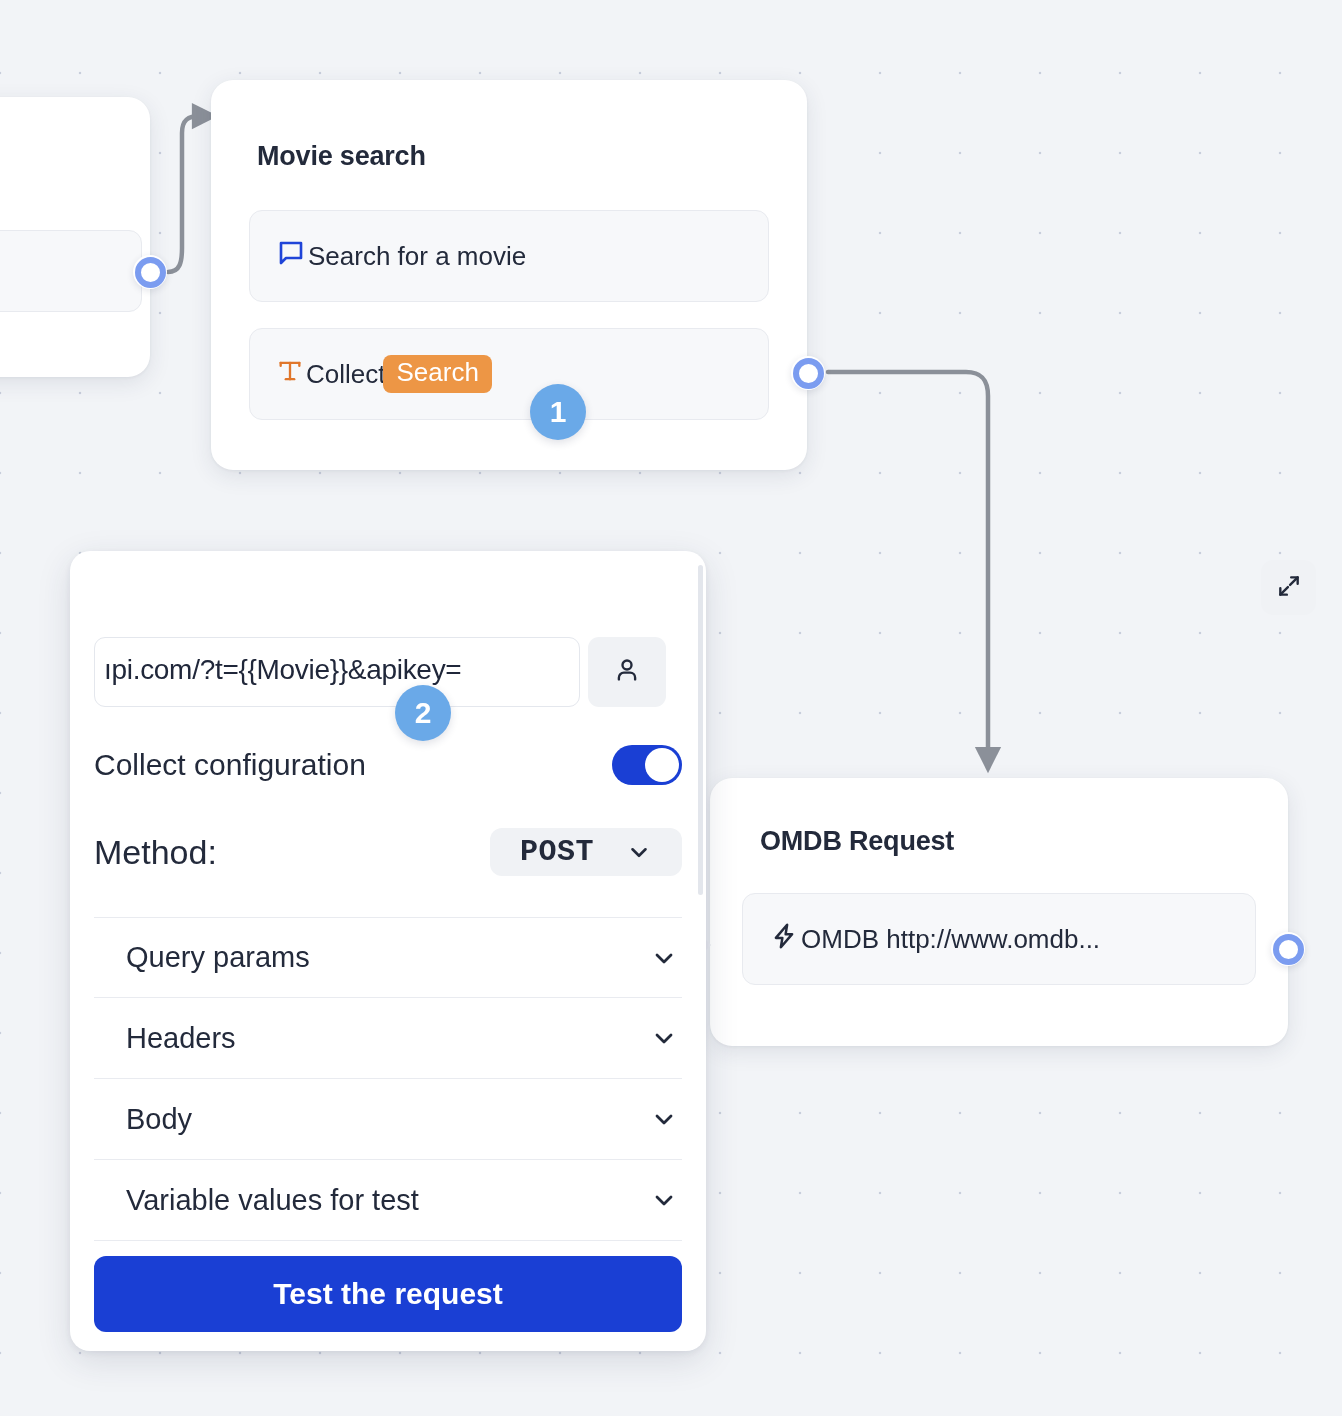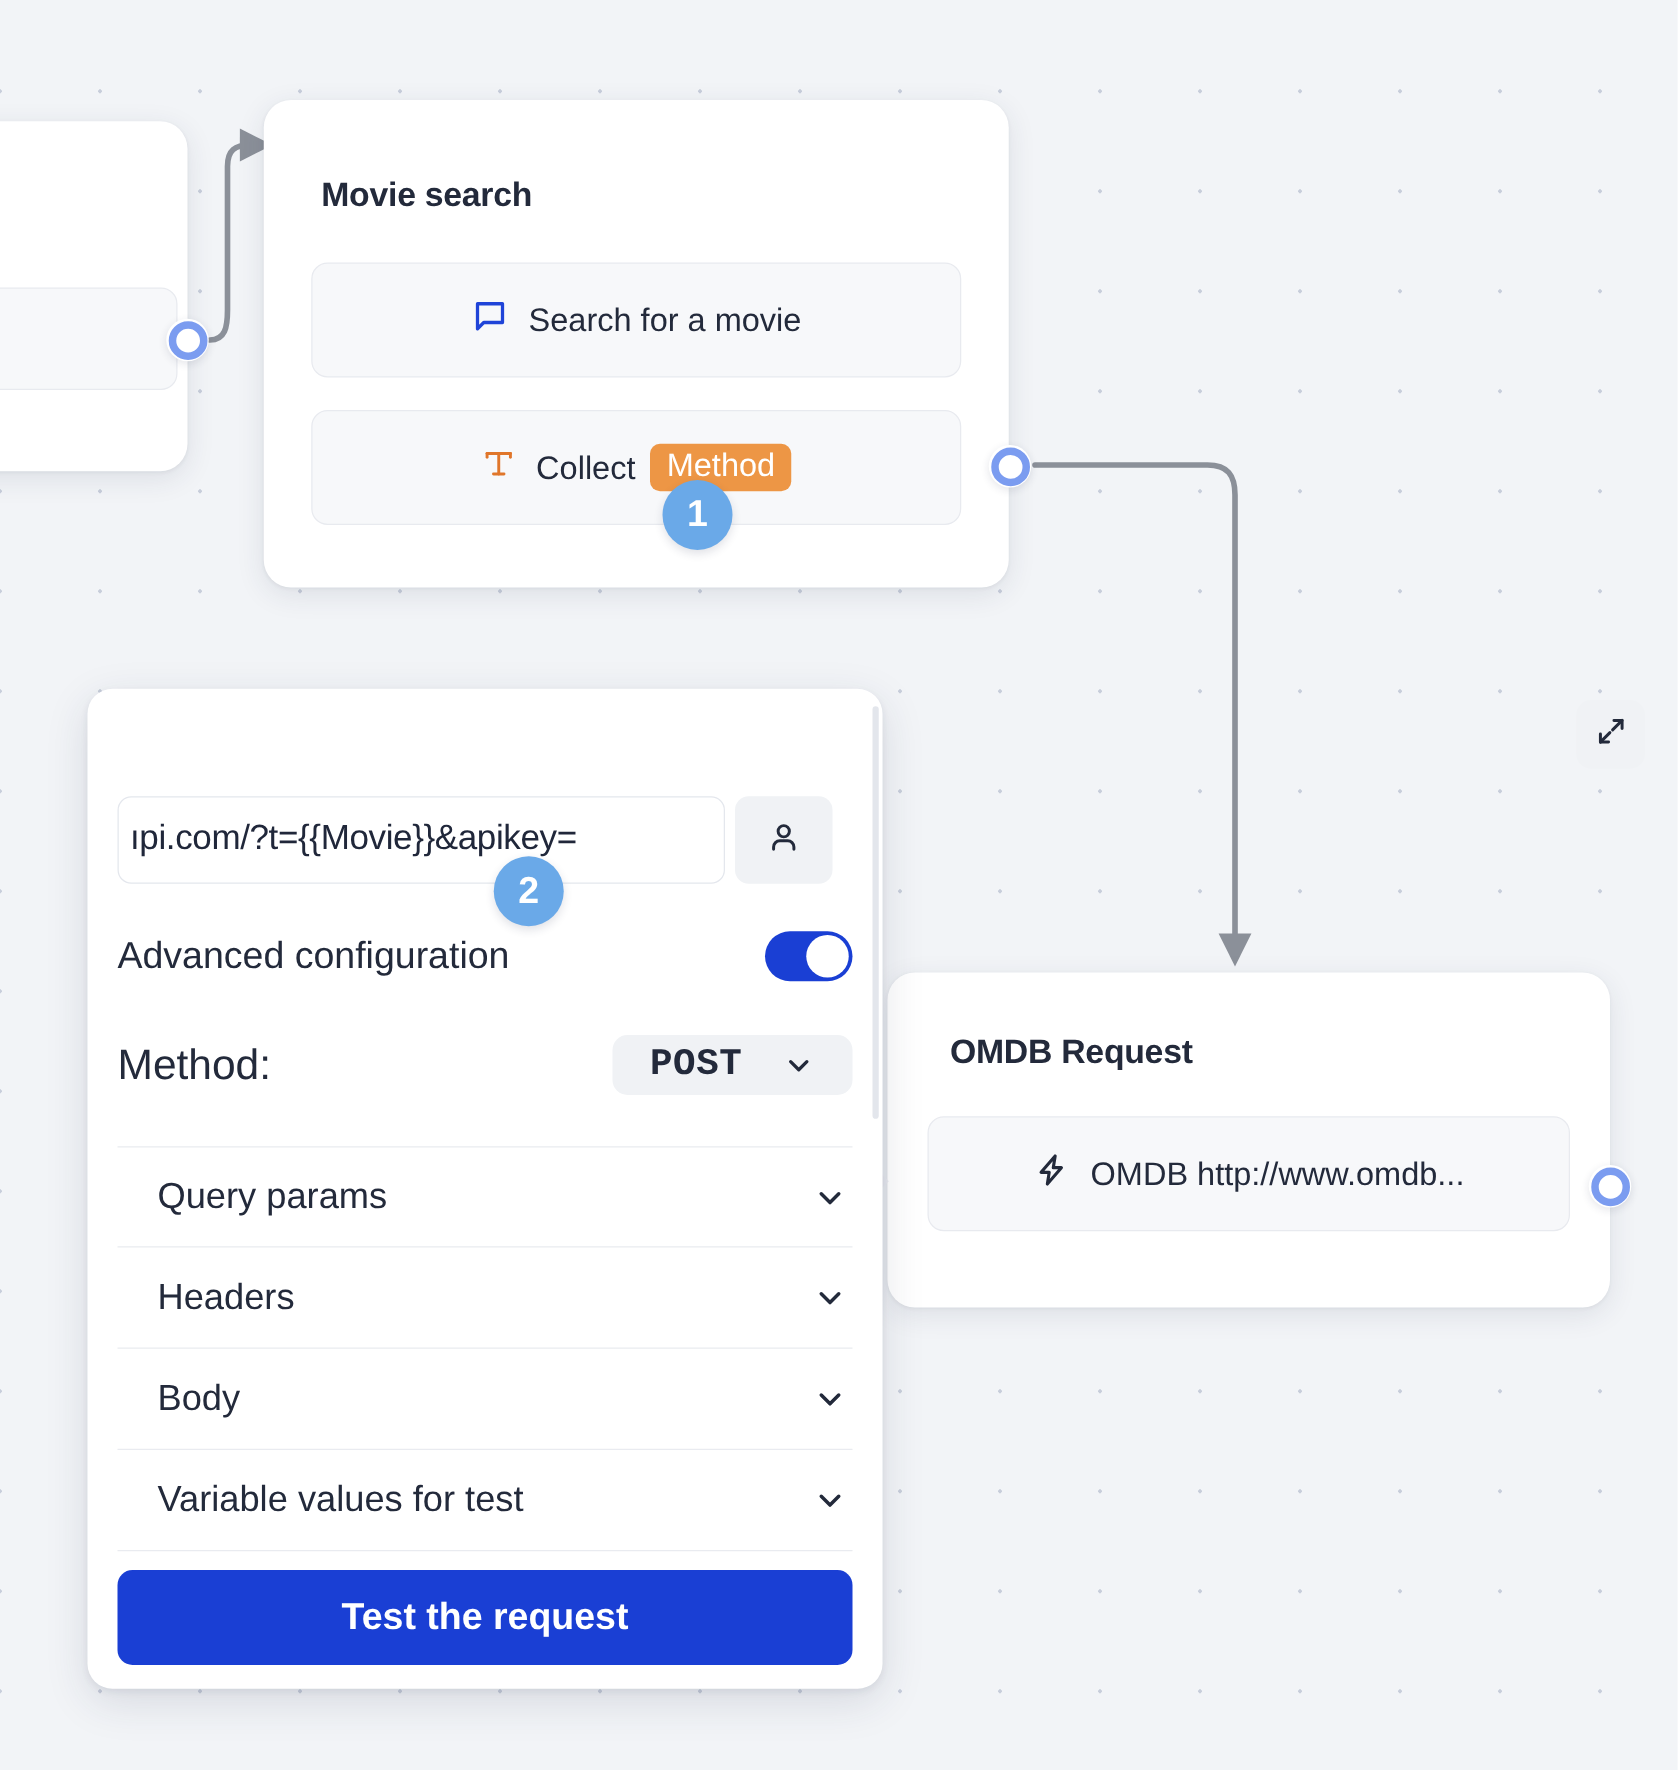--- a/index.html
+++ b/index.html
@@ -40,27 +40,26 @@
   }
   .node-title {
     font-size: 27px;
     font-weight: 700;
     color: #232a3b;
     letter-spacing: -0.2px;
   }
   .slot {
     display: flex;
     align-items: center;
-    gap: 16px;
+    gap: 2px;
     background: #f7f8fa;
     border: 1px solid #e8eaef;
     border-radius: 13px;
     font-size: 26px;
     color: #232a3b;
-    justify-content: center;
   }
   .slot-label { white-space: nowrap; }
 
   
   .port {
     position: absolute;
     width: 34px; height: 34px;
     border-radius: 50%;
     background: #ffffff;
     display: flex; align-items: center; justify-content: center;
@@ -339,21 +338,21 @@
       <span>
         <svg width="28" height="28" viewBox="0 0 24 24" fill="none" stroke="#e0762a" stroke-width="2" stroke-linecap="round">
           <path d="M4 5 h16"></path>
           <path d="M4 5 v2.6"></path>
           <path d="M20 5 v2.6"></path>
           <path d="M12 5 v14"></path>
           <path d="M8.4 19 h7.2"></path>
         </svg>
       </span>
       <span class="slot-label">Collect</span>
-      <span class="chip">Method</span>
+      <span class="chip">Search</span>
     </div>
   </div>
   <div class="port" style="left:791px; top:356px;"></div>
 
   <div class="step-badge" id="badge-1">1</div>
 
   <div class="node" id="node-omdb">
     <div class="nub"></div>
     <div class="node-title">OMDB Request</div>
 
@@ -393,21 +392,21 @@
           <circle cx="12" cy="8" r="3.6"></circle>
           <path d="M5.5 19.5 v-1.4 a4 4 0 0 1 4 -4 h5 a4 4 0 0 1 4 4 v1.4"></path>
         </svg>
       </span>
     </div>
   </div>
 
   <div class="step-badge" id="badge-2">2</div>
 
   <div id="adv-row">
-    <span id="adv-label">Advanced configuration</span>
+    <span id="adv-label">Collect configuration</span>
     <div class="toggle">
       <div class="knob"></div>
     </div>
   </div>
 
   <div id="method-row">
     <span id="method-label">Method:</span>
     <div id="method-select">
       <span id="method-value">POST</span>
       <span>

